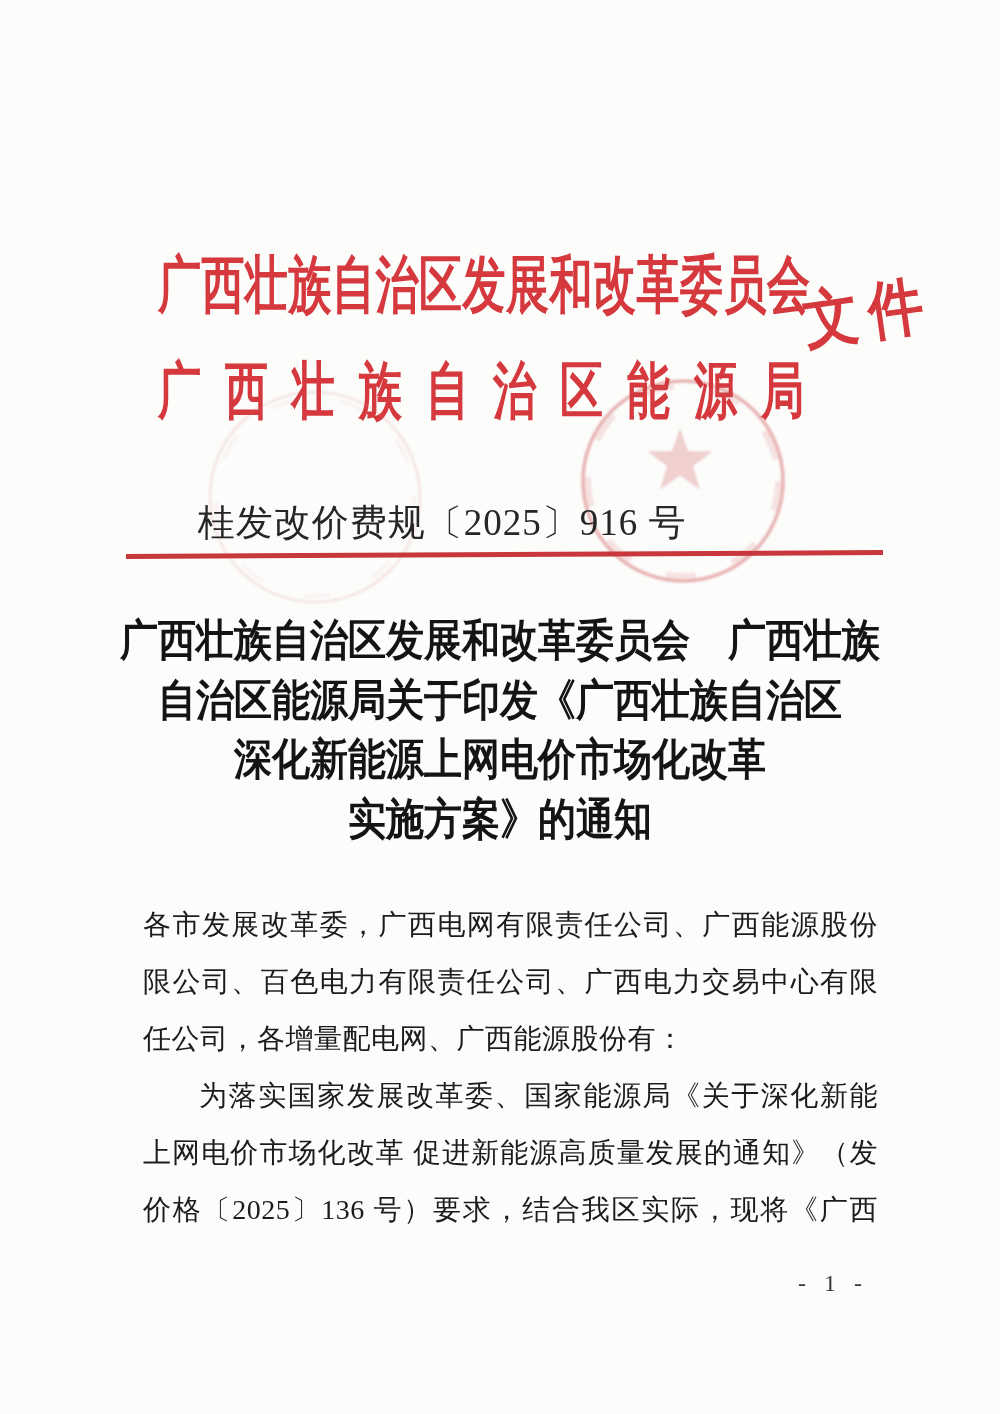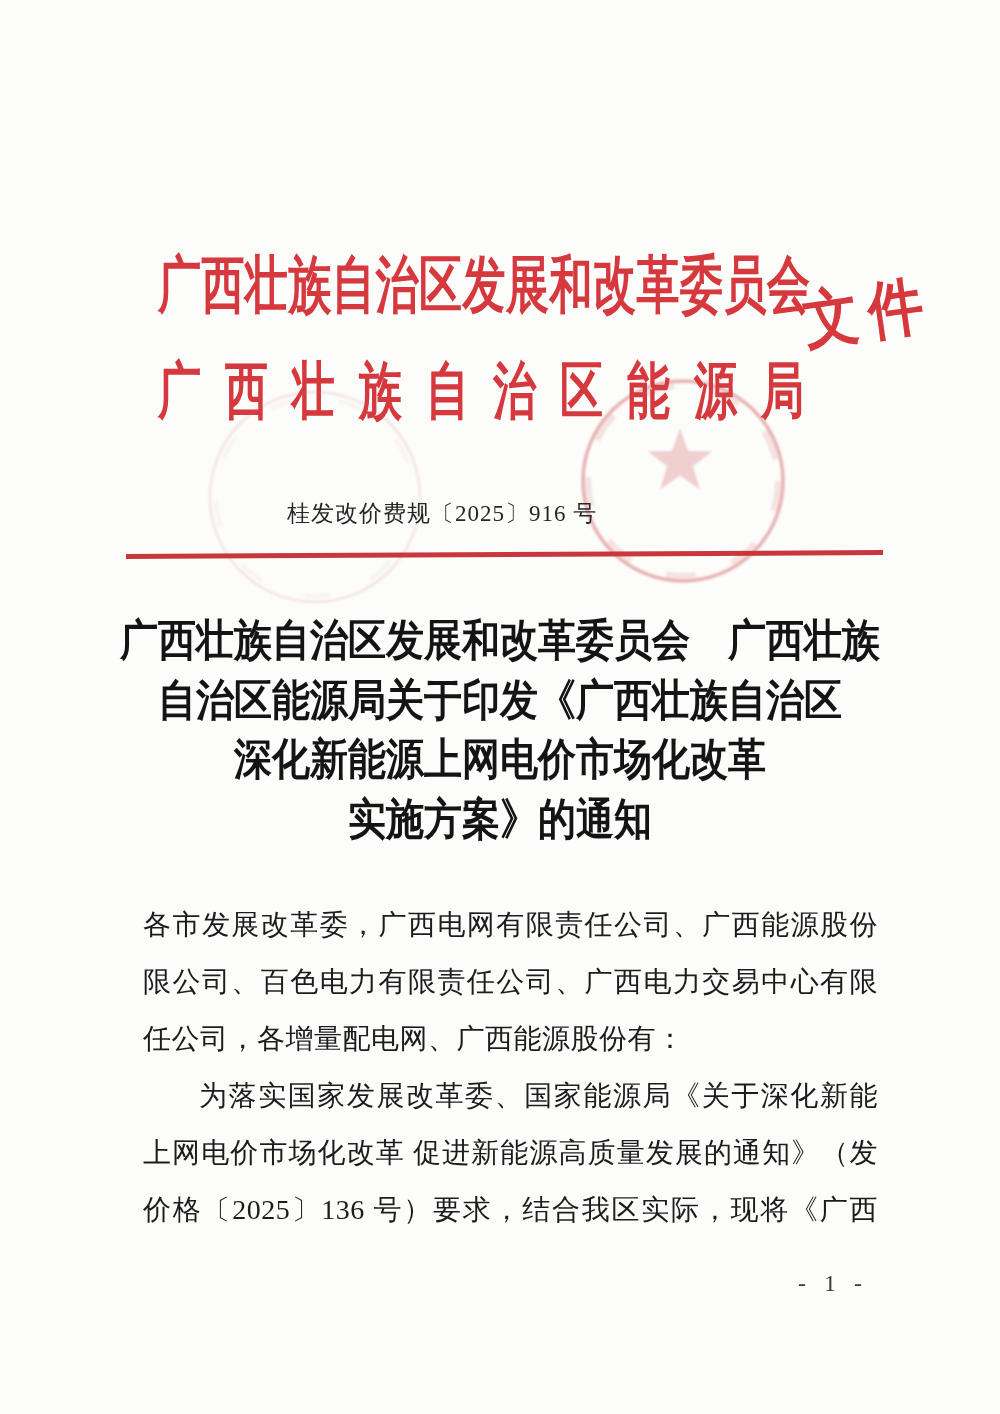--- a/index.html
+++ b/index.html
@@ -57,21 +57,21 @@
   .seal { position: absolute; pointer-events: none; }
   .seal-left  { left: 200px; top: 382px; opacity: 0.32; filter: blur(1.2px); }
   .seal-right { left: 570px; top: 368px; opacity: 0.55; filter: blur(0.8px); }
 
   
   .doc-number {
     position: absolute;
     left: 0; top: 498px;
     width: 884px;
     text-align: center;
-    font-size: 23px;
+    font-size: 37px;
     color: #262626;
     letter-spacing: 1px;
   }
   .red-divider {
     position: absolute;
     left: 126px; top: 552px;
     width: 757px; height: 5px;
     background: var(--divider-red, #c8373c);
     transform: rotate(-0.3deg);
   }

